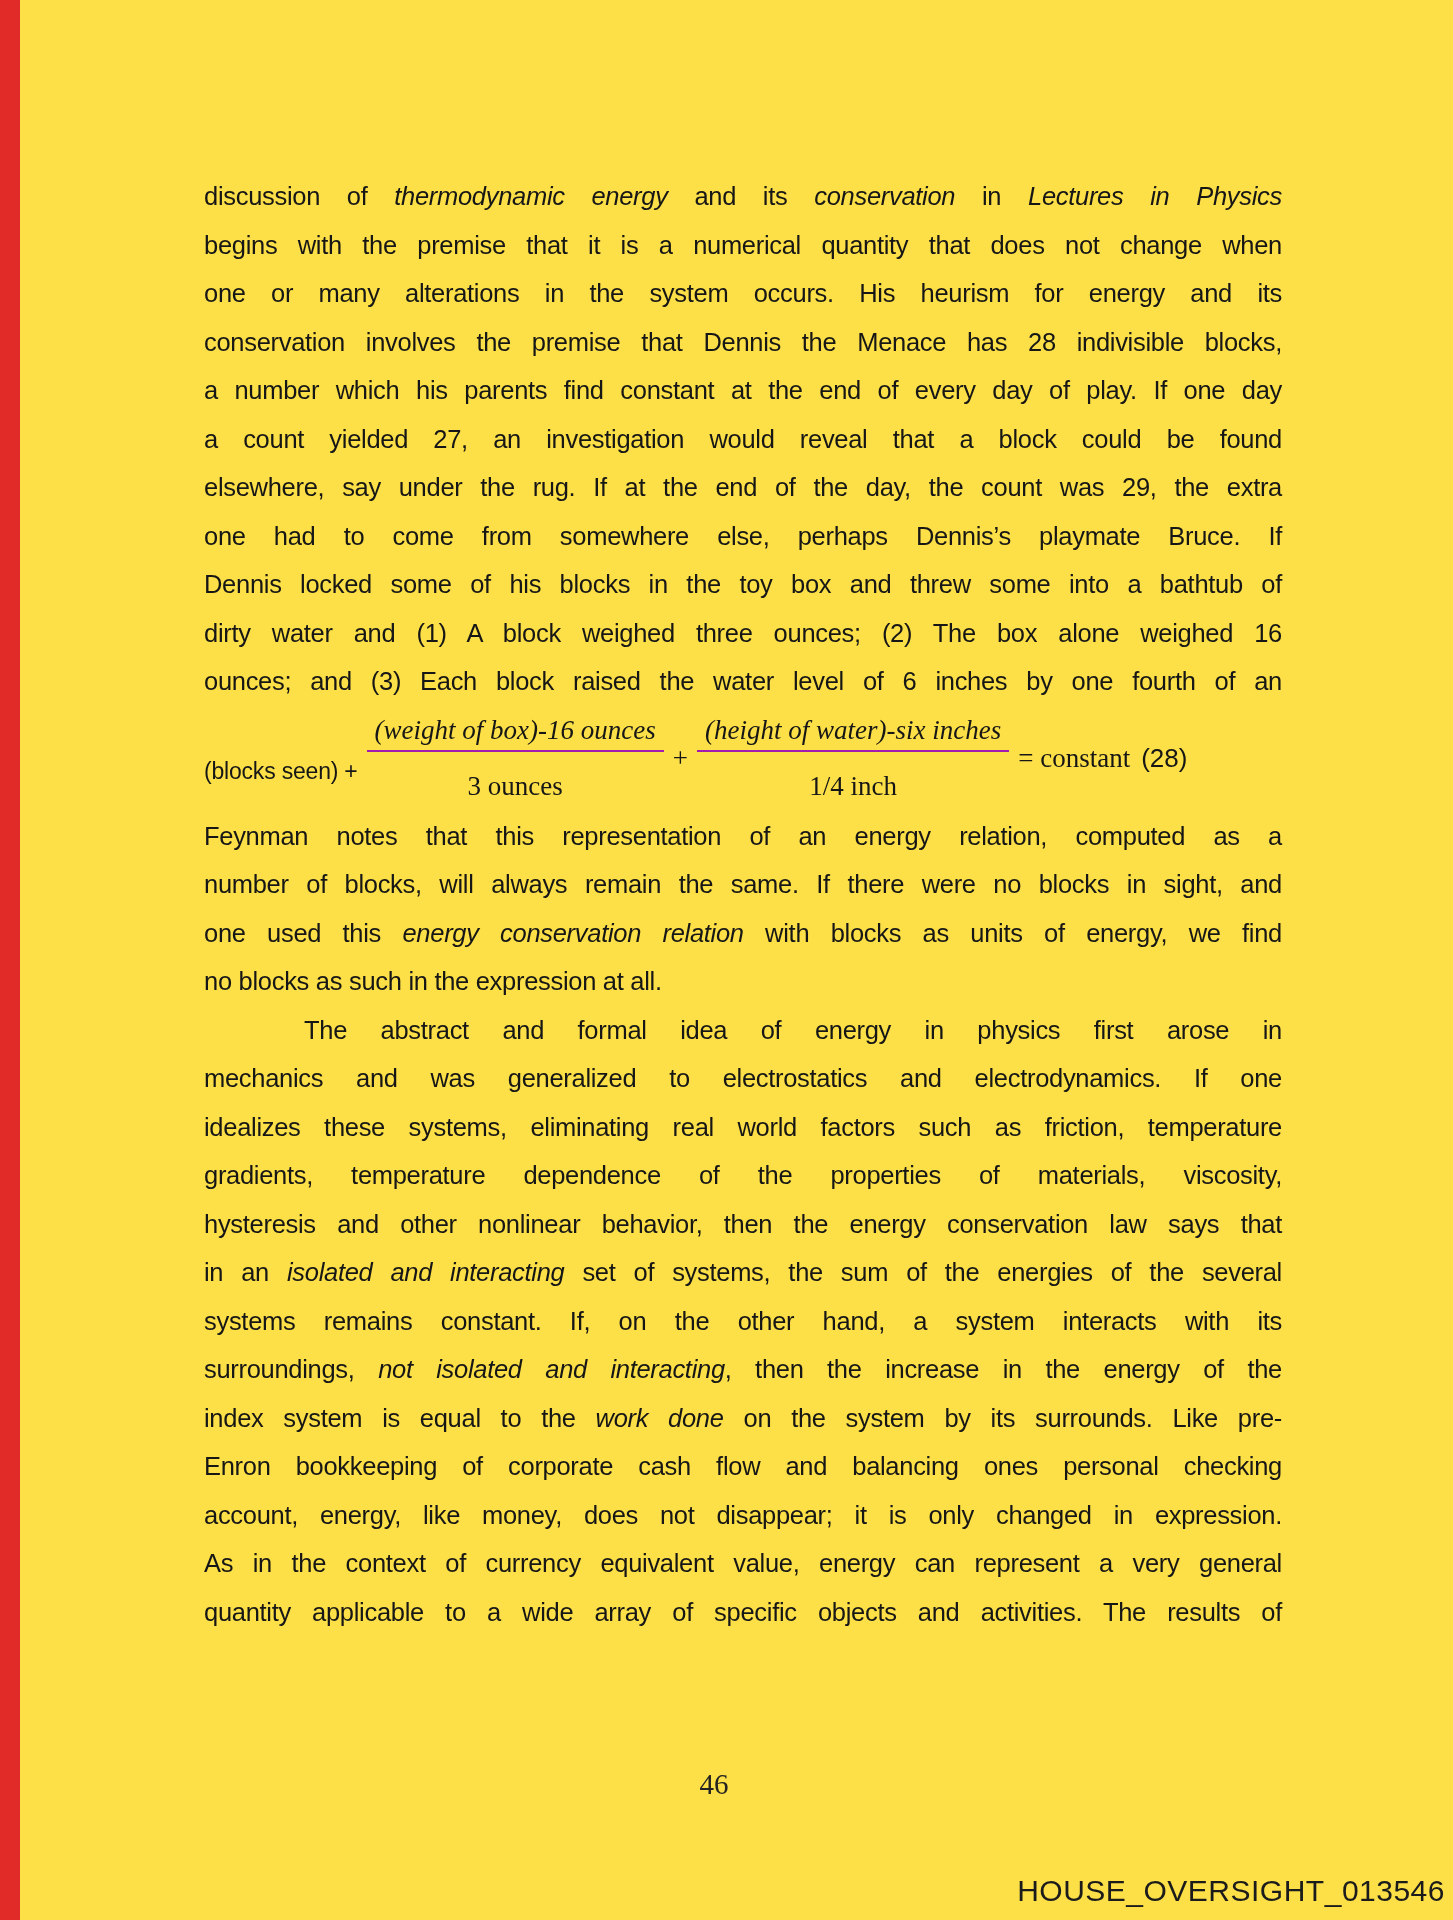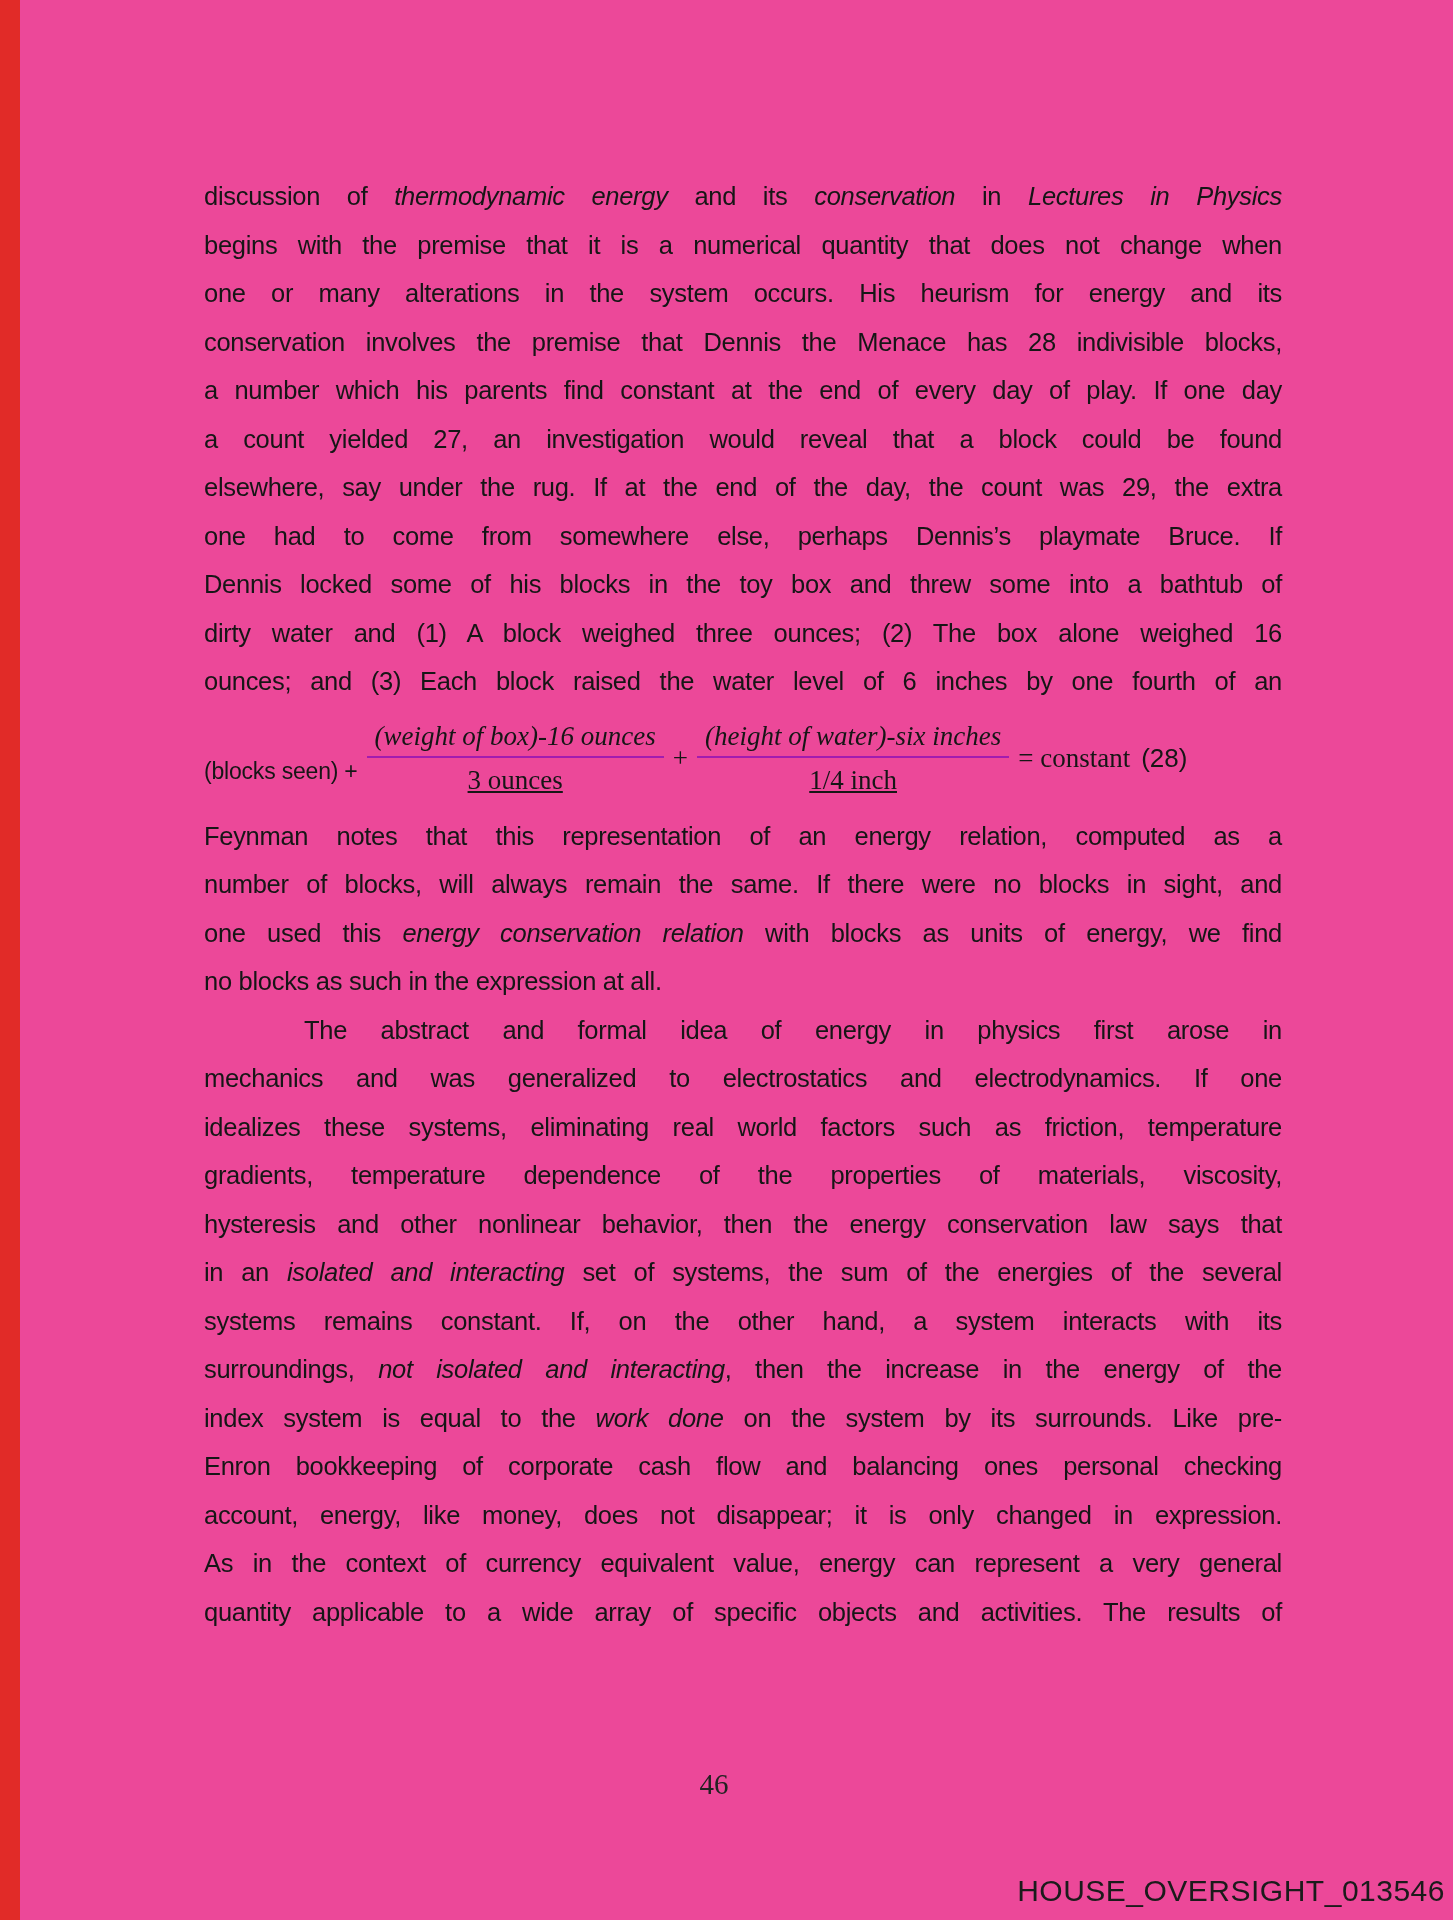--- a/index.html
+++ b/index.html
@@ -5,21 +5,21 @@
   html, body { margin: 0; padding: 0; }
   body {
     width: 1453px; height: 1920px;
     background: #ffffff;
     font-family: "Liberation Sans", sans-serif;
     color: #161616;
   }
   .page {
     position: relative;
     width: 1453px; height: 1920px;
-    background: #ec4899;
+    background: #fde047;
     overflow: hidden;
   }
   .edge-bar {
     position: absolute;
     left: 0; top: 0;
     width: 20px; height: 1920px;
     background: #e12b28;
   }
   .text-col {
     position: absolute;
@@ -58,21 +58,21 @@
     flex-direction: column;
     align-items: center;
     font-family: "Liberation Serif", serif;
     line-height: 1.15;
   }
   .frac .num {
     padding: 0 8px 3px 8px;
     border-bottom: 2px solid #a21caf;
     font-style: italic;
   }
-  .frac .den { padding-top: 7px; text-decoration: underline; }
+  .frac .den { padding-top: 19px; }
   .eq-op, .eq-rhs { font-family: "Liberation Serif", serif; }
   .eq-num { font-size: 26px; margin-left: 2px; }
 
   .page-number {
     position: absolute;
     top: 1768px;
     left: 0; width: 1428px;
     text-align: center;
     font-family: "Liberation Serif", serif;
     font-size: 29px;

